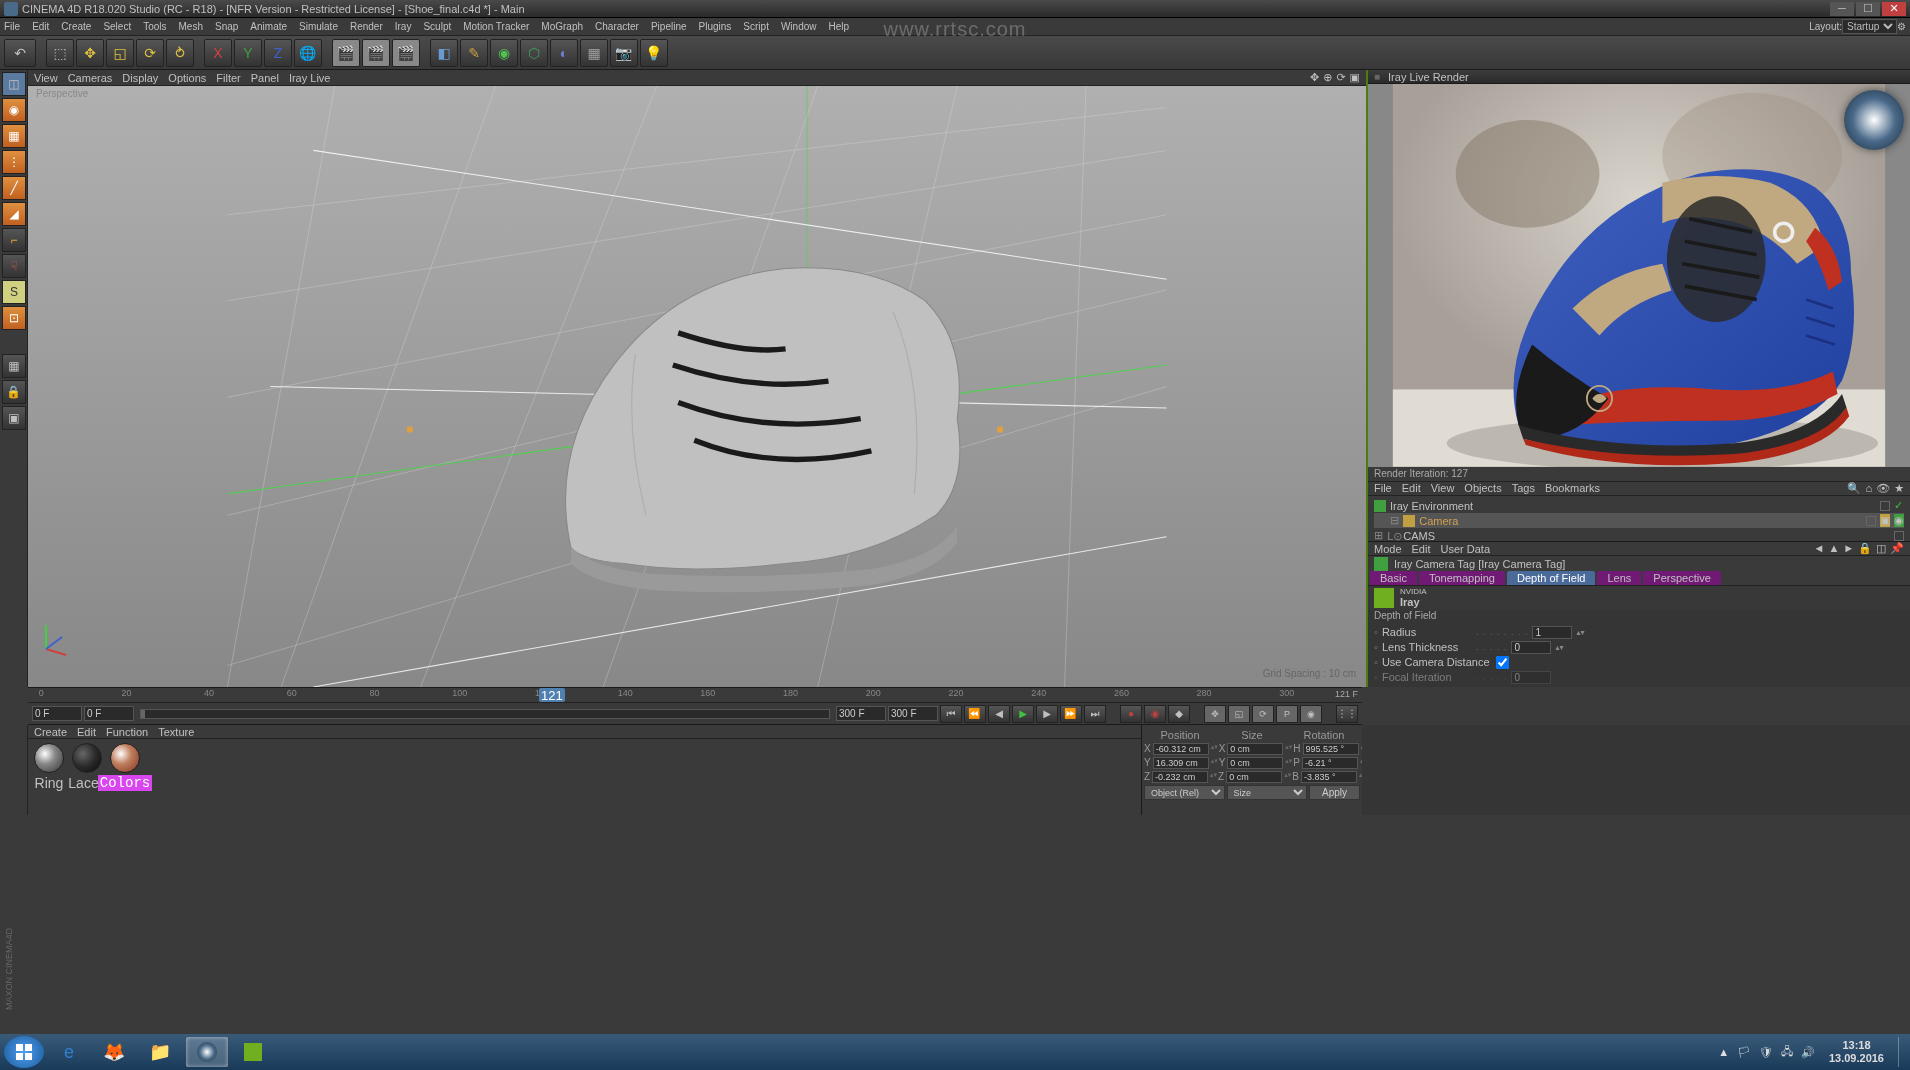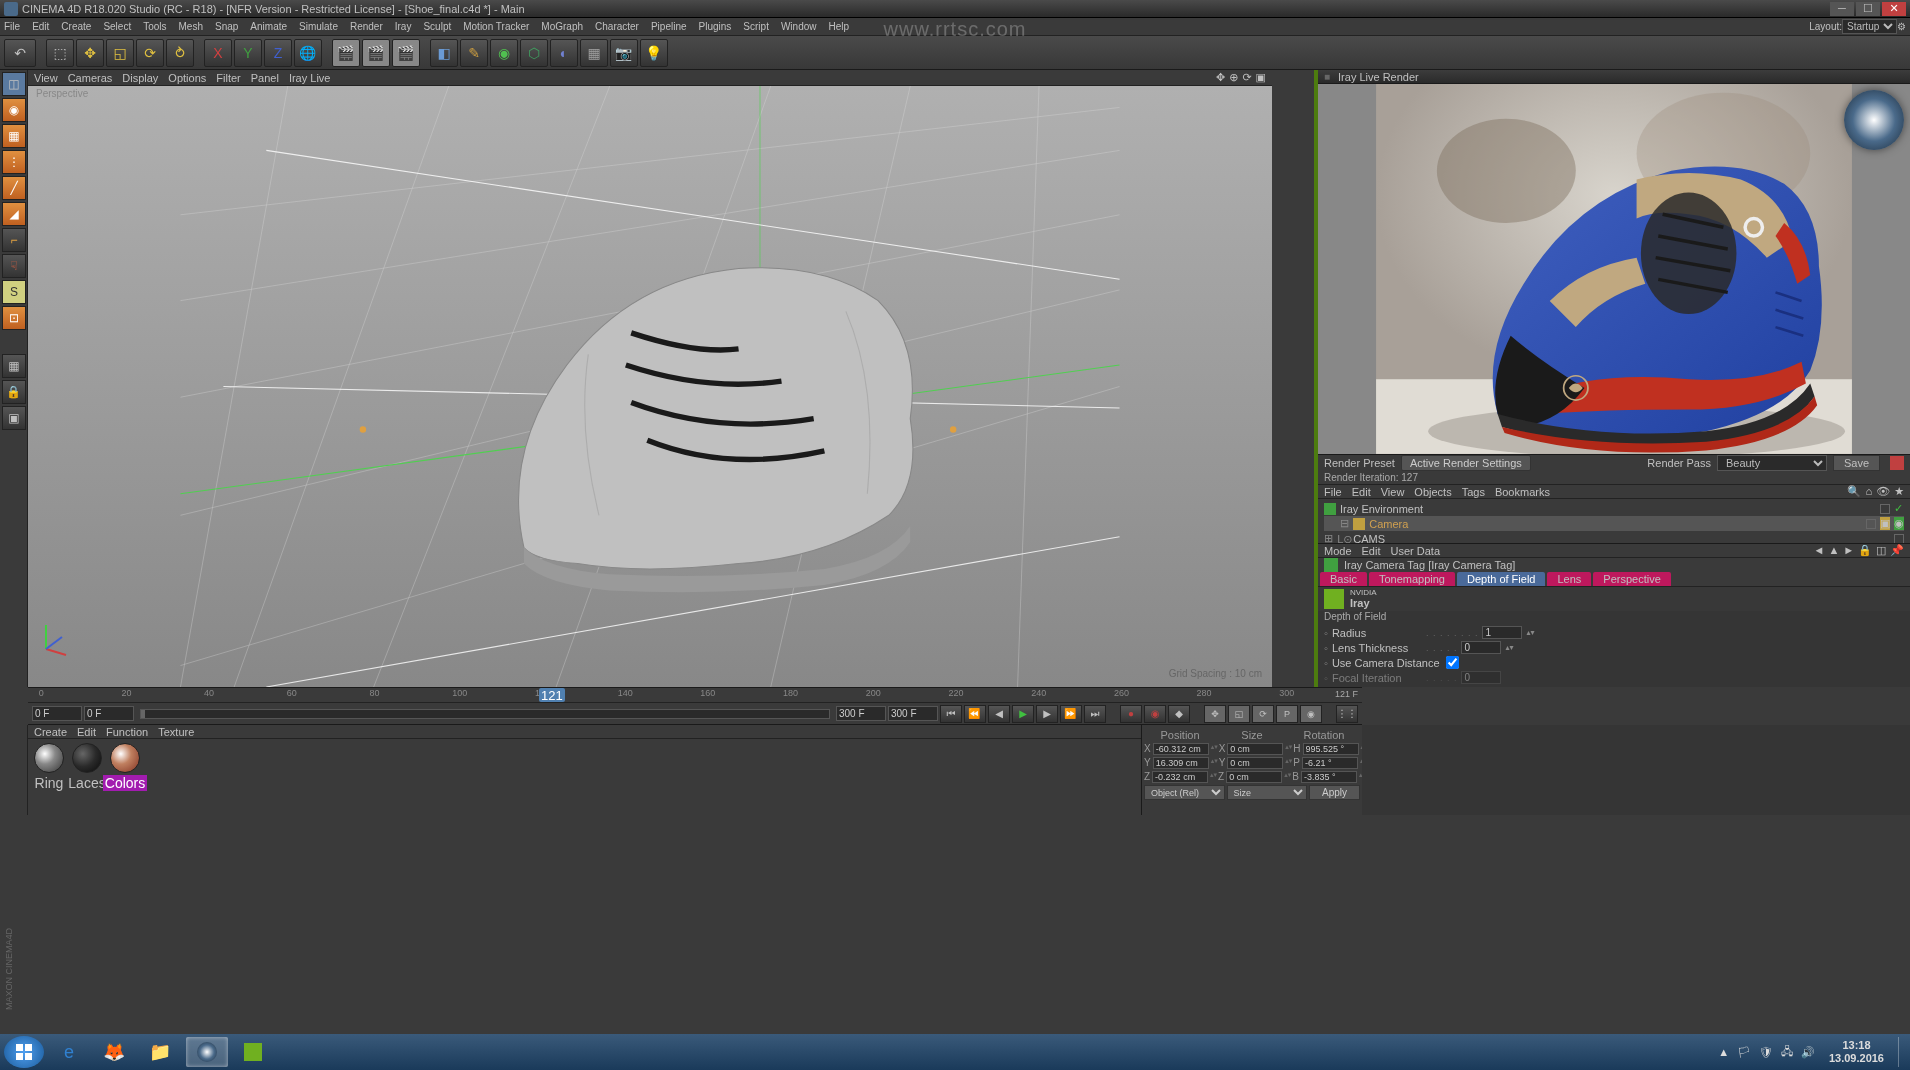--- a/index.html
+++ b/index.html
@@ -38,21 +38,21 @@
 .lt-btn.orange { background: linear-gradient(180deg, #e09040 0%, #c06020 100%); color: #fff; }
 .viewport-container { flex: 1; background: #3a3a3a; display: flex; flex-direction: column; }
 .viewport-menubar { height: 16px; background: #3a3a3a; display: flex; align-items: center; padding: 0 6px; gap: 10px; border-bottom: 1px solid #222; font-size: 10px; }
 .viewport-menubar span { cursor: pointer; }
 .vp-icons { margin-left: auto; display: flex; gap: 4px; }
 .viewport-label { position: absolute; top: 2px; left: 8px; font-size: 10px; color: #888; }
 .viewport { flex: 1; background: linear-gradient(180deg, #b0b0b0 0%, #888 100%); position: relative; overflow: hidden; }
 .viewport svg { position: absolute; inset: 0; width: 100%; height: 100%; }
 .axis-widget { position: absolute; bottom: 30px; left: 10px; width: 40px; height: 40px; }
 .grid-spacing { position: absolute; bottom: 8px; right: 10px; font-size: 10px; color: #666; }
-.right-panel { width: 596px; background: #353535; display: flex; flex-direction: column; border-left: 4px solid #4d7c0f; margin-left: 42px; }
+.right-panel { width: 544px; background: #353535; display: flex; flex-direction: column; border-left: 2px solid #4d7c0f; }
 .iray-header { height: 16px; background: linear-gradient(180deg, #3c3c3c 0%, #2a2a2a 100%); display: flex; align-items: center; padding: 0 6px; gap: 6px; border-bottom: 1px solid #1a1a1a; font-size: 10px; }
 .iray-header::before { content: '■'; color: #666; margin-right: 2px; }
 .render-preview { height: 426px; background: #888; position: relative; overflow: hidden; }
 .render-preview svg { width: 100%; height: 100%; }
 .c4d-logo { position: absolute; top: 6px; right: 6px; width: 60px; height: 60px; border-radius: 50%; background: radial-gradient(circle, #fff 0%, #4a6a8a 50%, #1a2a3a 100%); box-shadow: 0 0 8px rgba(0,0,0,0.5); }
 .render-controls { height: 20px; background: #3a3a3a; display: flex; align-items: center; padding: 0 6px; gap: 6px; font-size: 10px; border-top: 1px solid #1a1a1a; }
 .rc-btn { background: #555; border: 1px solid #333; padding: 1px 8px; cursor: pointer; border-radius: 2px; color: #ccc; }
 .rc-sel { background: #2a2a2a; border: 1px solid #555; color: #bbb; padding: 0 4px; min-width: 110px; }
 .rc-save { background: #555; padding: 1px 10px; border: 1px solid #333; cursor: pointer; }
 .rc-stop { width: 14px; height: 14px; background: #c04040; margin-left: 4px; cursor: pointer; }
@@ -66,21 +66,21 @@
 .obj-icon { width: 12px; height: 12px; display: inline-block; }
 .obj-icon.env { background: #40a040; }
 .obj-icon.cam { background: #c0a040; }
 .obj-icon.grp { color: #888; }
 .obj-toggle { width: 10px; height: 10px; border: 1px solid #666; display: inline-block; margin-left: auto; }
 .attr-menubar { height: 16px; background: #3a3a3a; display: flex; align-items: center; padding: 0 6px; gap: 10px; font-size: 10px; border-top: 1px solid #1a1a1a; border-bottom: 1px solid #222; }
 .attr-arrows { margin-left: auto; display: flex; gap: 4px; }
 .attr-header { height: 16px; background: #3a3a3a; display: flex; align-items: center; padding: 0 6px; gap: 6px; font-size: 10px; }
 .attr-header .ico { width: 14px; height: 14px; background: #40a040; display: inline-block; }
 .attr-tabs { height: 16px; background: #3a3a3a; display: flex; padding: 0 2px; gap: 2px; font-size: 10px; }
-.at-tab { background: #be185d; padding: 1px 10px; cursor: pointer; border-radius: 2px 2px 0 0; }
+.at-tab { background: #701a75; padding: 1px 10px; cursor: pointer; border-radius: 2px 2px 0 0; }
 .at-tab.active { background: #4a6a9a; color: #fff; }
 .nvidia-row { height: 28px; background: #383838; display: flex; align-items: center; padding: 0 6px; gap: 6px; border-top: 1px solid #222; }
 .nvidia-cube { width: 20px; height: 20px; background: #70b020; }
 .nvidia-txt { font-size: 8px; line-height: 1; }
 .dof-title { height: 14px; padding: 0 6px; font-size: 10px; color: #aaa; }
 .dof-params { padding: 2px 6px; font-size: 10px; }
 .dof-row { display: flex; align-items: center; gap: 4px; height: 15px; }
 .dof-label { width: 90px; }
 .dof-dots { flex: 0 0 auto; color: #666; letter-spacing: 1px; font-size: 9px; }
 .dof-input { background: #2a2a2a; border: 1px solid #555; color: #ccc; width: 40px; padding: 0 2px; font-size: 10px; }
@@ -98,21 +98,21 @@
 .tc-btn.rec { color: #c04040; }
 .tc-btn.p { background: #666; font-size: 9px; }
 .bottom-lower { display: flex; height: 90px; }
 .bottom-left-toolbar { width: 28px; background: #3a3a3a; border-right: 1px solid #222; }
 .materials-panel { flex: 1; background: #3a3a3a; border-right: 1px solid #1a1a1a; }
 .mat-menubar { height: 14px; background: #3a3a3a; display: flex; align-items: center; padding: 0 6px; gap: 10px; font-size: 10px; border-bottom: 1px solid #222; }
 .mat-items { display: flex; gap: 4px; padding: 4px; }
 .mat-item { width: 34px; display: flex; flex-direction: column; align-items: center; gap: 2px; cursor: pointer; }
 .mat-ball { width: 30px; height: 30px; border-radius: 50%; border: 1px solid #222; }
 .mat-label { font-size: 14px; padding: 0 2px; }
-.mat-item.sel .mat-label { background: #a21caf; color: #fff; }
+.mat-item.sel .mat-label { background: #d946ef; color: #fff; font-family: Liberation Mono, monospace; }
 .coord-panel { width: 220px; background: #3a3a3a; padding: 2px; }
 .coord-header { display: flex; font-size: 10px; color: #999; padding: 2px 0; justify-content: space-between; }
 .coord-header span { flex: 1; text-align: center; }
 .coord-row { display: flex; gap: 2px; margin-bottom: 2px; }
 .coord-lbl { width: 12px; font-size: 10px; color: #999; text-align: center; }
 .coord-input { background: #2a2a2a; border: 1px solid #555; color: #ccc; width: 56px; font-size: 9px; padding: 0 2px; }
 .coord-sp { width: 6px; font-size: 7px; color: #666; }
 .coord-footer { display: flex; gap: 2px; margin-top: 2px; }
 .coord-sel { background: #555; border: 1px solid #333; color: #ccc; flex: 1; font-size: 9px; padding: 0 2px; }
 .coord-apply { background: #555; border: 1px solid #333; color: #ccc; padding: 1px 12px; font-size: 10px; cursor: pointer; }
@@ -332,29 +332,20 @@
 
         <circle cx="435" cy="165" r="10" fill="none" stroke="#eee" stroke-width="4"></circle>
 
         <circle cx="230" cy="350" r="14" fill="none" stroke="#c0a880" stroke-width="2"></circle>
         <path d="M 222 350 Q 230 340 238 350 Q 230 360 222 350" fill="#c0a880"></path>
 
         <path d="M 460 240 L 490 250 M 460 260 L 492 270 M 460 280 L 492 290" stroke="#1a3080" stroke-width="3"></path>
       </svg>
       <div class="c4d-logo"></div>
     </div>
-    <div class="render-controls">
-      <span>Render Preset</span>
-      <span class="rc-btn">Active Render Settings</span>
-      <span style="flex:1;"></span>
-      <span>Render Pass</span>
-      <select class="rc-sel"><option>Beauty</option></select>
-      <span class="rc-save">Save</span>
-      <span class="rc-stop"></span>
-    </div>
     <div class="render-iter">Render Iteration: 127</div>
 
     <div class="obj-menubar">
       <span>File</span>
       <span>Edit</span>
       <span>View</span>
       <span>Objects</span>
       <span>Tags</span>
       <span>Bookmarks</span>
       <div class="obj-icons">

